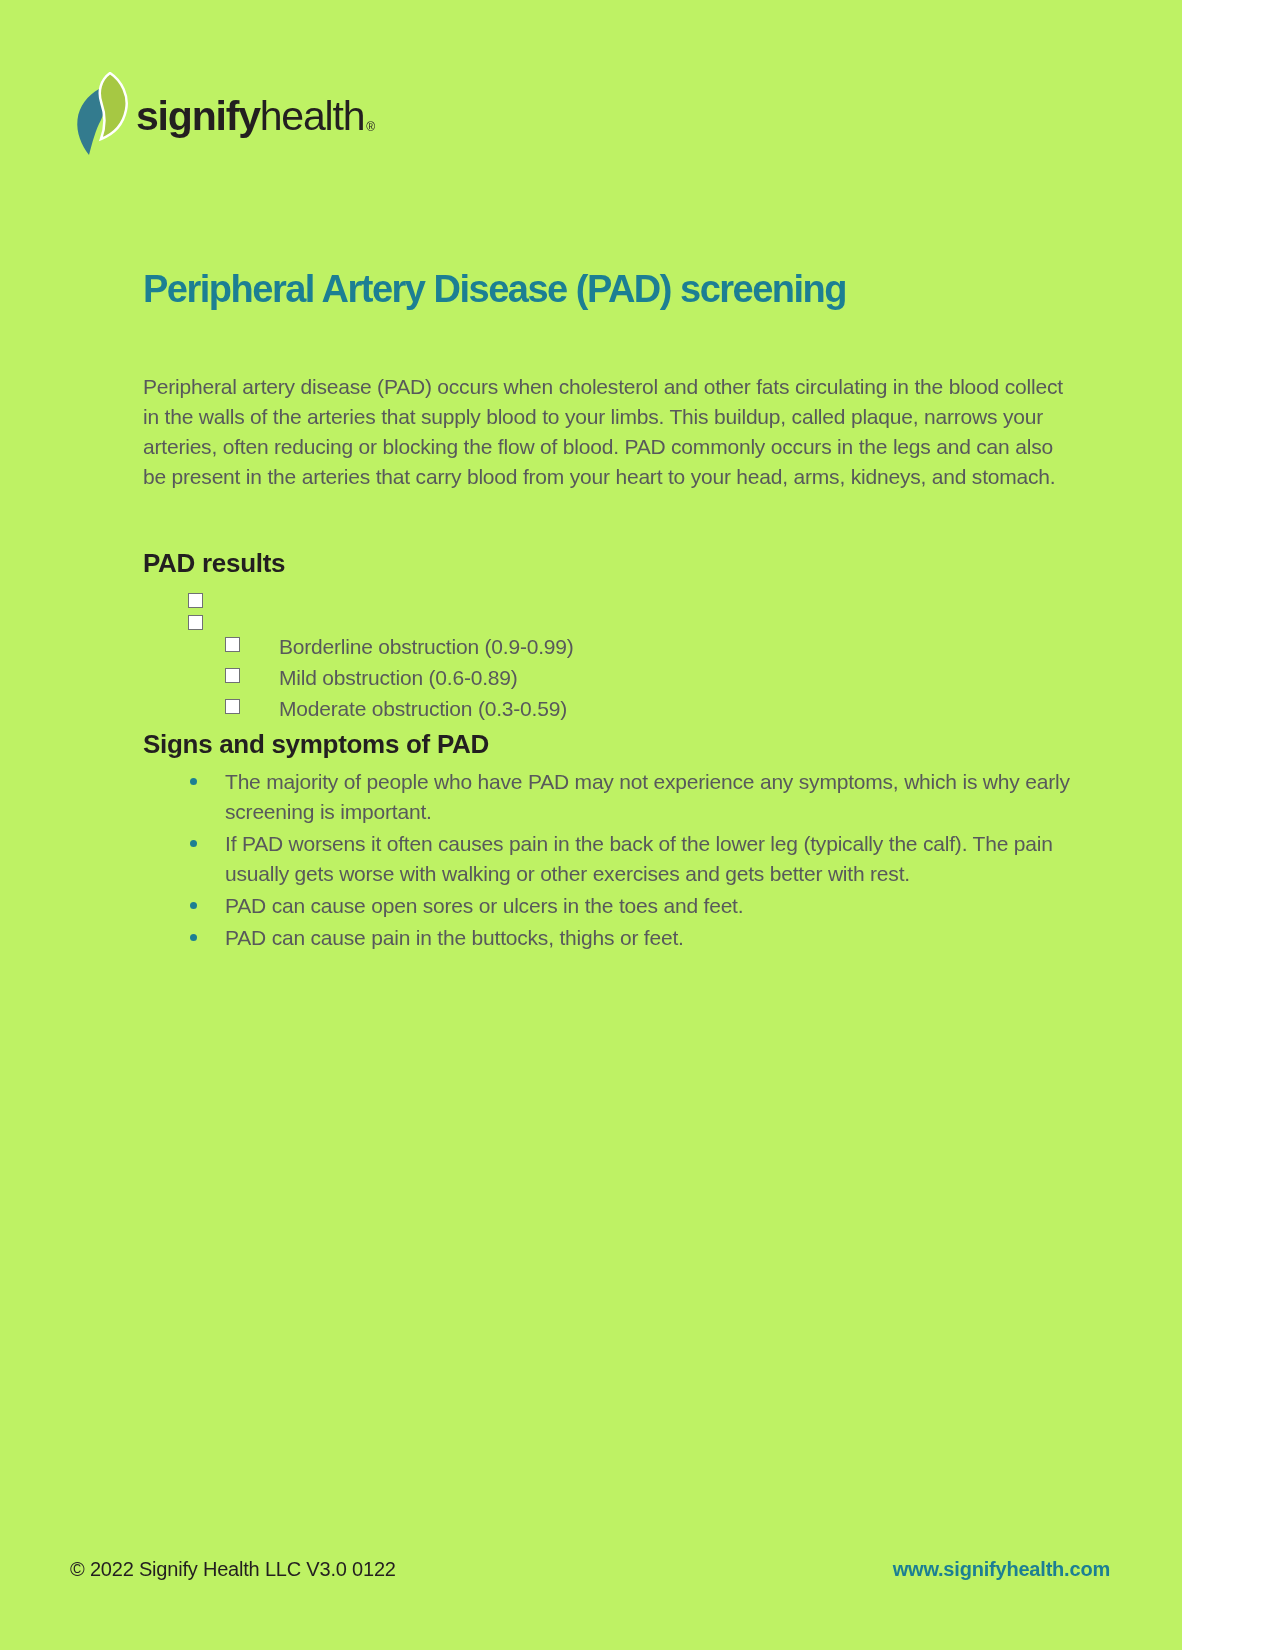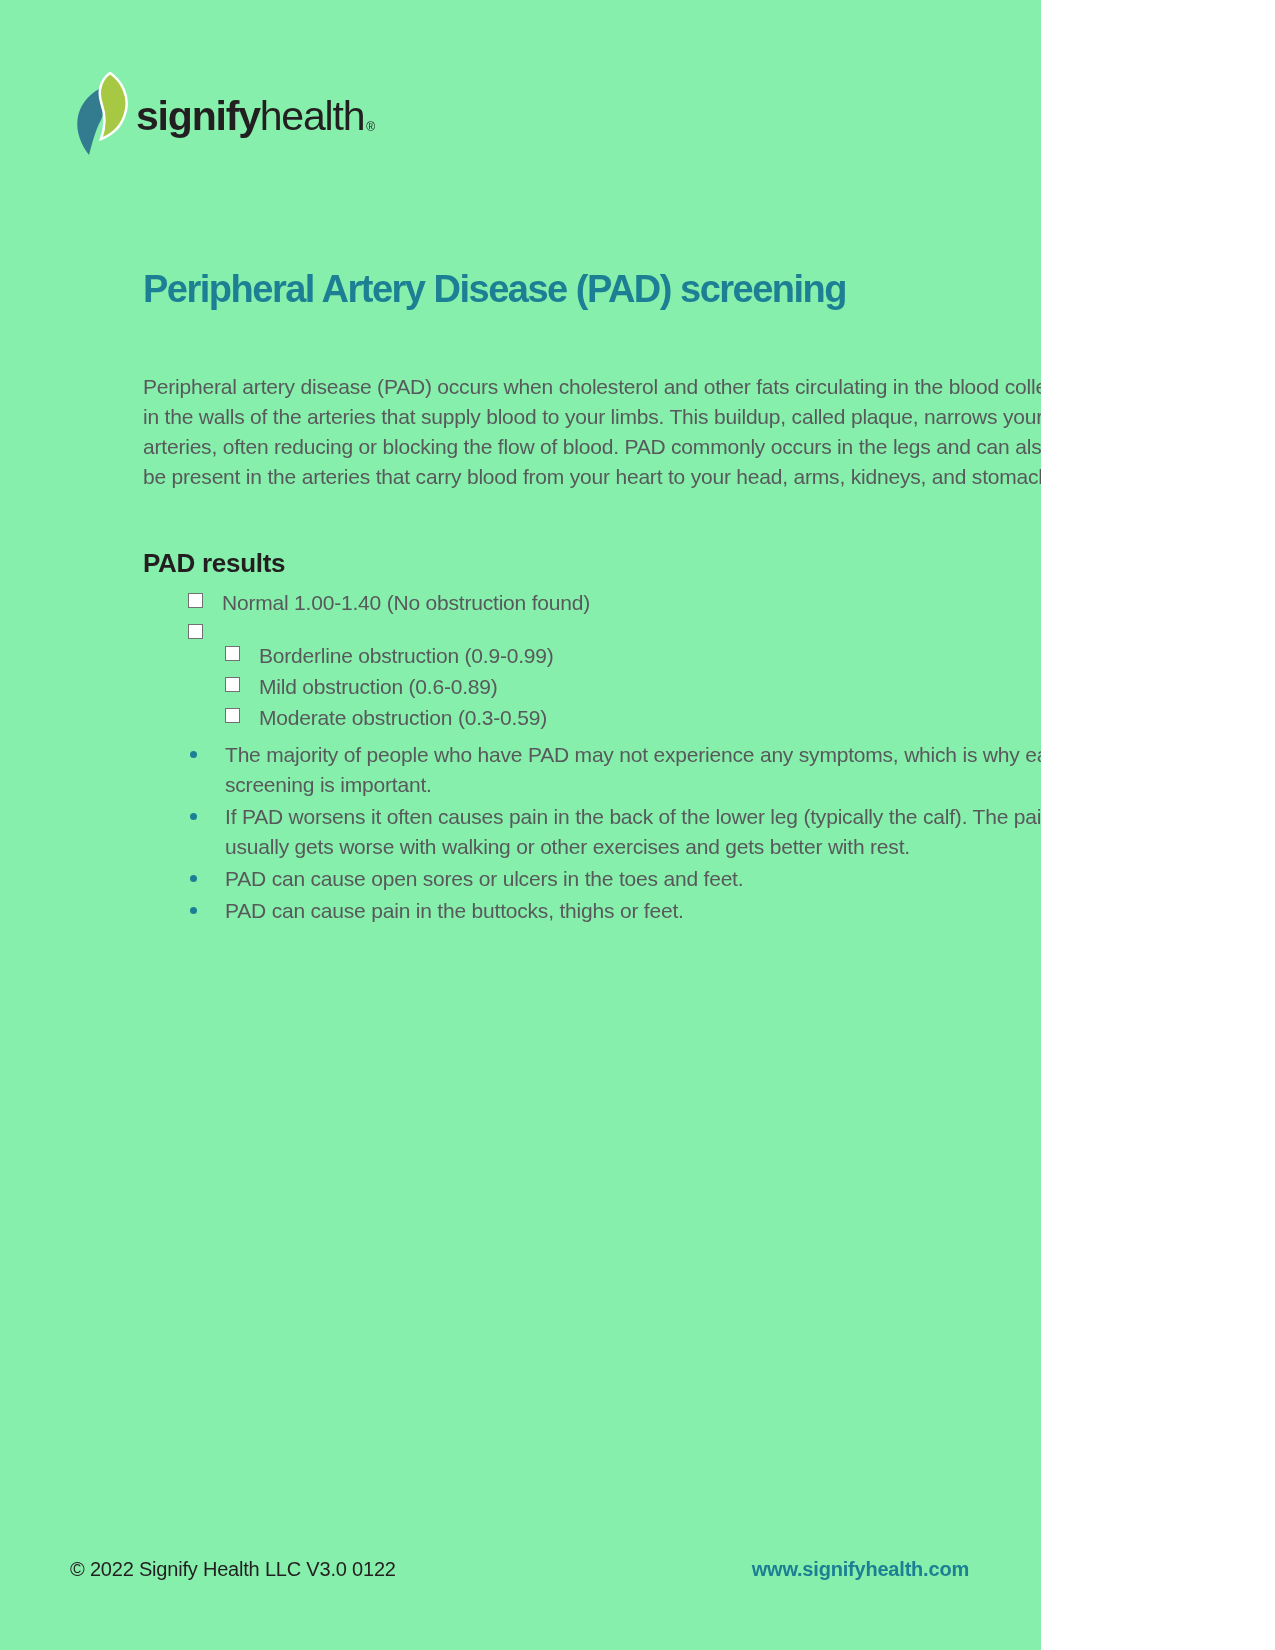--- a/index.html
+++ b/index.html
@@ -1,21 +1,21 @@
 <!DOCTYPE html>
 <html><head>
 <meta charset="utf-8">
 <style>
   * { box-sizing: border-box; }
   html, body { margin: 0; padding: 0; background: #ffffff; }
   .page {
     position: relative;
-    width: 1041px;
+    width: 1182px;
     height: 1650px;
-    background: #86efac;
+    background: #bef264;
     font-family: "Liberation Sans", sans-serif;
     overflow: hidden;
   }
 
   
   .logo-icon { position: absolute; left: 76px; top: 72px; }
   .logo-text {
     position: absolute; left: 136px; top: 94px;
     font-size: 41px; letter-spacing: -1.2px; color: #231f20;
     display: flex; align-items: flex-end; line-height: 1.1;
@@ -41,21 +41,21 @@
   }
   h2.section.second { margin-top: 6px; }
 
   
   .checklist { margin-top: 10px; }
   .check-row {
     display: flex; align-items: flex-start; margin-bottom: 2px;
     font-size: 21px; line-height: 29px; color: #58595b; letter-spacing: -0.2px;
   }
   .check-row.lvl1 { padding-left: 45px; }
-  .check-row.lvl2 { padding-left: 82px; }
+  .check-row.lvl2 { padding-left: 82px; gap: 20px; }
   .checkbox {
     flex: none; width: 15px; height: 15px;
     border: 1.6px solid #707173; background: #ffffff;
     margin: 5px 19px 0 0;
   }
 
   
   .bullets { margin-top: 8px; }
   .bullet-row {
     display: flex; align-items: flex-start; margin-bottom: 2px;
@@ -97,39 +97,39 @@
 
     <h1 class="doc-title">Peripheral Artery Disease (PAD) screening</h1>
 
     <p class="intro">Peripheral artery disease (PAD) occurs when cholesterol and other fats circulating in the blood collect in the walls of the arteries that supply blood to your limbs. This buildup, called plaque, narrows your arteries, often reducing or blocking the flow of blood. PAD commonly occurs in the legs and can also be present in the arteries that carry blood from your heart to your head, arms, kidneys, and stomach.</p>
 
     <h2 class="section">PAD results</h2>
 
     <div class="checklist">
       <div class="check-row lvl1">
         <span class="checkbox"></span>
-        <span>Normal 1.00-1.40 (No obstruction found)</span>
       </div>
       <div class="check-row lvl1">
         <span class="checkbox"></span>
       </div>
       <div class="check-row lvl2">
         <span class="checkbox"></span>
         <span>Borderline obstruction (0.9-0.99)</span>
       </div>
       <div class="check-row lvl2">
         <span class="checkbox"></span>
         <span>Mild obstruction (0.6-0.89)</span>
       </div>
       <div class="check-row lvl2">
         <span class="checkbox"></span>
         <span>Moderate obstruction (0.3-0.59)</span>
       </div>
     </div>
 
+    <h2 class="section second">Signs and symptoms of PAD</h2>
 
     <div class="bullets">
       <div class="bullet-row">
         <span class="dot"></span>
         <span>The majority of people who have PAD may not experience any symptoms, which is why early screening is important.</span>
       </div>
       <div class="bullet-row">
         <span class="dot"></span>
         <span>If PAD worsens it often causes pain in the back of the lower leg (typically the calf). The pain usually gets worse with walking or other exercises and gets better with rest.</span>
       </div>

